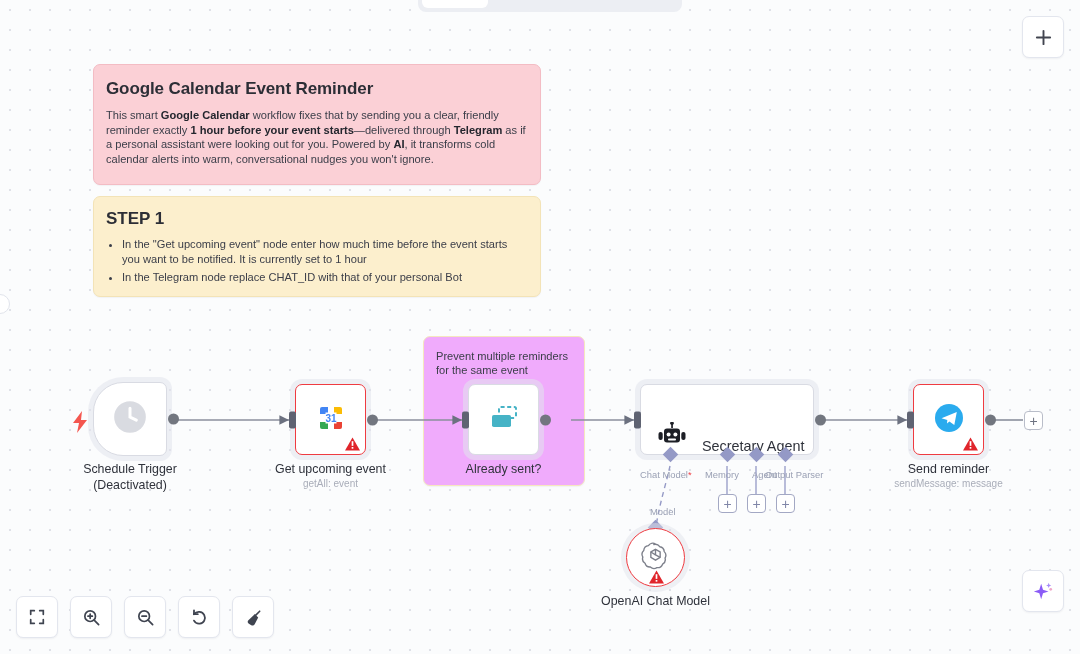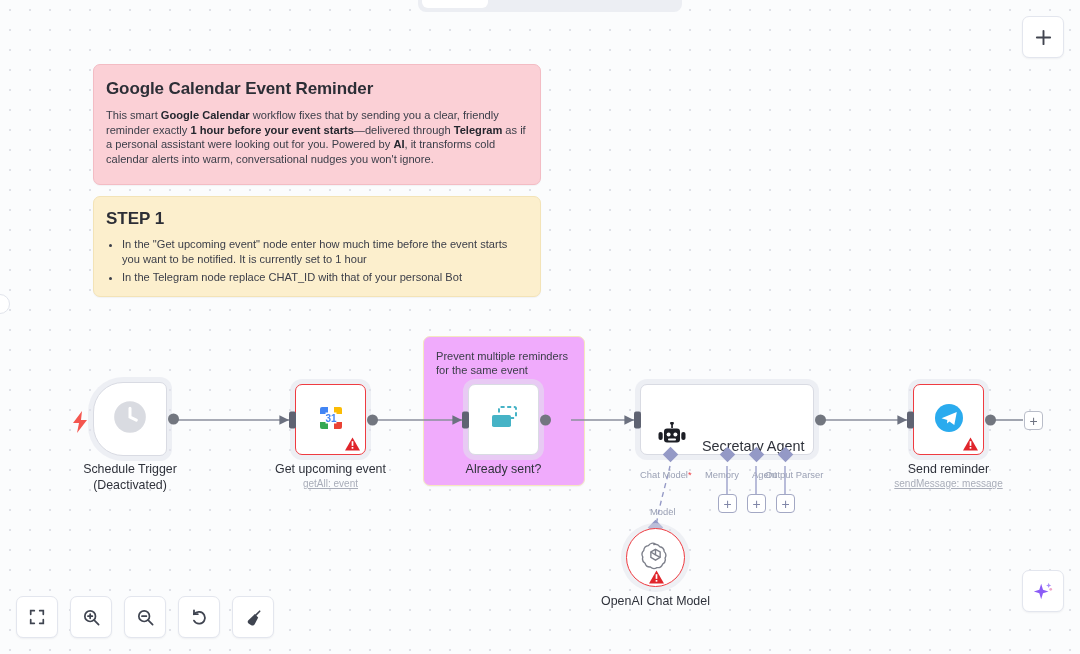--- a/index.html
+++ b/index.html
@@ -118,21 +118,21 @@
   }
   .node-box.error { border-color: #ef3b41; }
   .node-box.trigger {
     border-radius: 30px 7px 7px 30px;
   }
   .node-label {
     position: absolute; left: 50%; transform: translateX(-50%);
     text-align: center; white-space: nowrap;
   }
   .node-title { font-size: 12.4px; color: #2f323b; font-weight: 400; }
-  .node-sub { font-size: 10px; color: #a9adb9; margin-top: 2px; text-decoration: underline; }
+  .node-sub { font-size: 10px; color: #a9adb9; margin-top: 2px; }
 
   .warn-badge {
     position: absolute; right: 5px; bottom: 3px;
     width: 15px; height: 14px; color: #e0252b; line-height: 1;
   }
 
   
   #node-schedule-trigger      { left: 93px;  top: 382px; }
   #node-schedule-trigger .node-box { width: 74px; height: 74px; }
   #node-get-upcoming-event    { left: 295px; top: 384px; }

